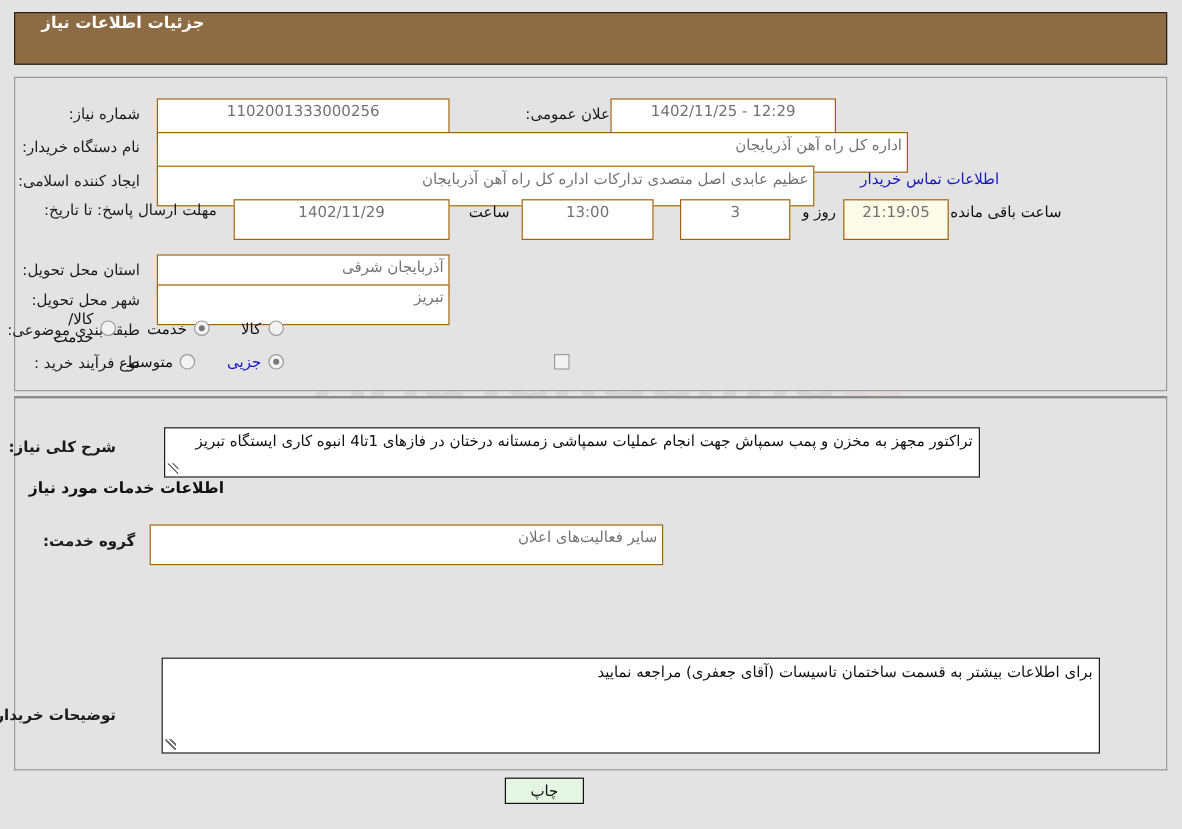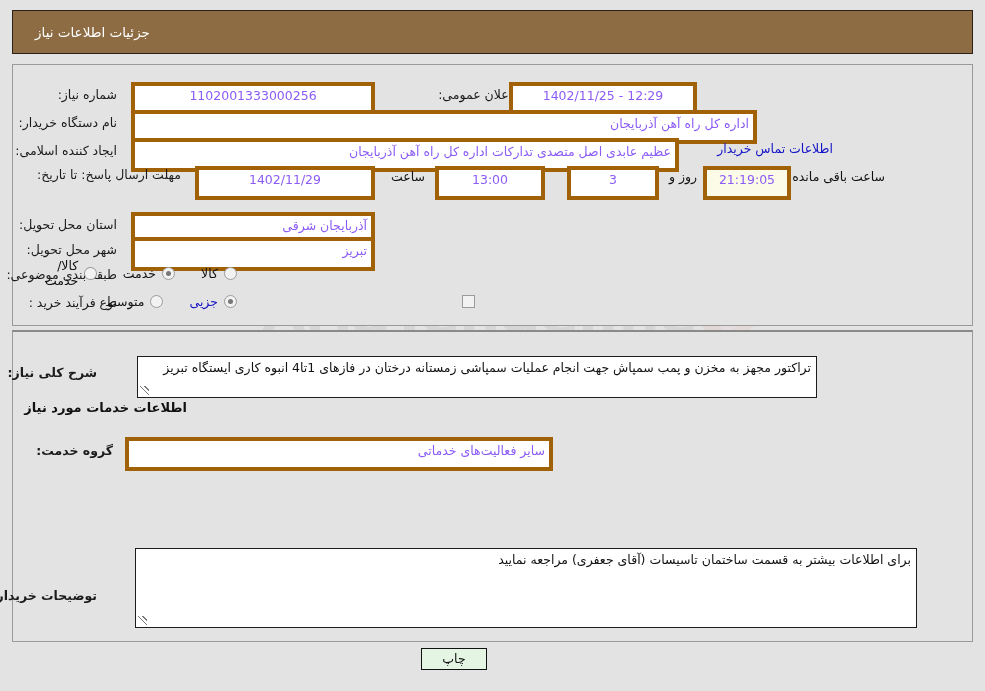--- a/index.html
+++ b/index.html
@@ -20,24 +20,24 @@
   .header-bar {
     position: absolute;
     top: 10px;
     right: 12px;
     left: 12px;
     height: 44px;
     background: #8d6b43;
     border: 1px solid #2b2118;
     box-sizing: border-box;
     display: flex;
-    align-items: center;
     justify-content: flex-start;
     padding-right: 0;
     padding-left: 22px;
+    font-weight: bold;
   }
   .header-title {
     color: #ffffff;
     font-size: 13.5px;
     width: 100%;
     text-align: left;
     letter-spacing: 0.2px;
   }
 
   
@@ -108,26 +108,26 @@
   }
   .lbl {
     color: #1b1b1b;
     font-size: 12.5px;
     text-align: right;
     white-space: nowrap;
   }
   .lbl-bold { font-weight: bold; }
   .field {
     background: #ffffff;
-    border: 4px solid #a16207;
+    border: 1px solid #a16207;
     box-sizing: border-box;
     height: 34px;
     line-height: 19px;
     font-size: 12.5px;
-    color: #8b5cf6;
+    color: #737373;
     padding: 0 4px;
     overflow: hidden;
     white-space: nowrap;
   }
   .field.center { text-align: center; }
   .field.right { text-align: right; }
   .field.timer { background: #fbfbe8; text-align: center; }
 
   .link {
     color: #1414c8;
@@ -353,21 +353,21 @@
 <div style="position:absolute; top:362px; right:888px; z-index:2;">
   <span class="lbl lbl-bold">شرح کلی نیاز:</span>
 </div>
 <div class="ta" style="position:absolute; top:356px; right:168px; width:680px; height:42px; z-index:2;">تراکتور مجهز به مخزن و پمب سمپاش جهت  انجام عملیات سمپاشی زمستانه درختان در فازهای 1تا4 انبوه کاری ایستگاه تبریز</div>
 
 <div class="section-head" style="top:400px; right:798px; z-index:2;">اطلاعات خدمات مورد نیاز</div>
 
 <div style="position:absolute; top:440px; right:872px; z-index:2;">
   <span class="lbl lbl-bold">گروه خدمت:</span>
 </div>
-<div class="field right" style="position:absolute; top:437px; right:432px; width:428px; z-index:2;">سایر فعالیت‌های خدماتی</div>
+<div class="field right" style="position:absolute; top:437px; right:432px; width:428px; z-index:2;">سایر فعالیت‌های اعلان</div>
 
 <table class="items" style="top:476px; right:48px; width:890px;">
   <thead>
     <tr>
       <th style="width:34px;">ردیف</th>
       <th style="width:120px;">کد خدمت</th>
       <th style="width:370px;">نام خدمت</th>
       <th style="width:125px;">واحد اندازه گیری</th>
       <th style="width:115px;">تعداد / مقدار</th>
       <th style="width:126px;">تاریخ نیاز</th>

